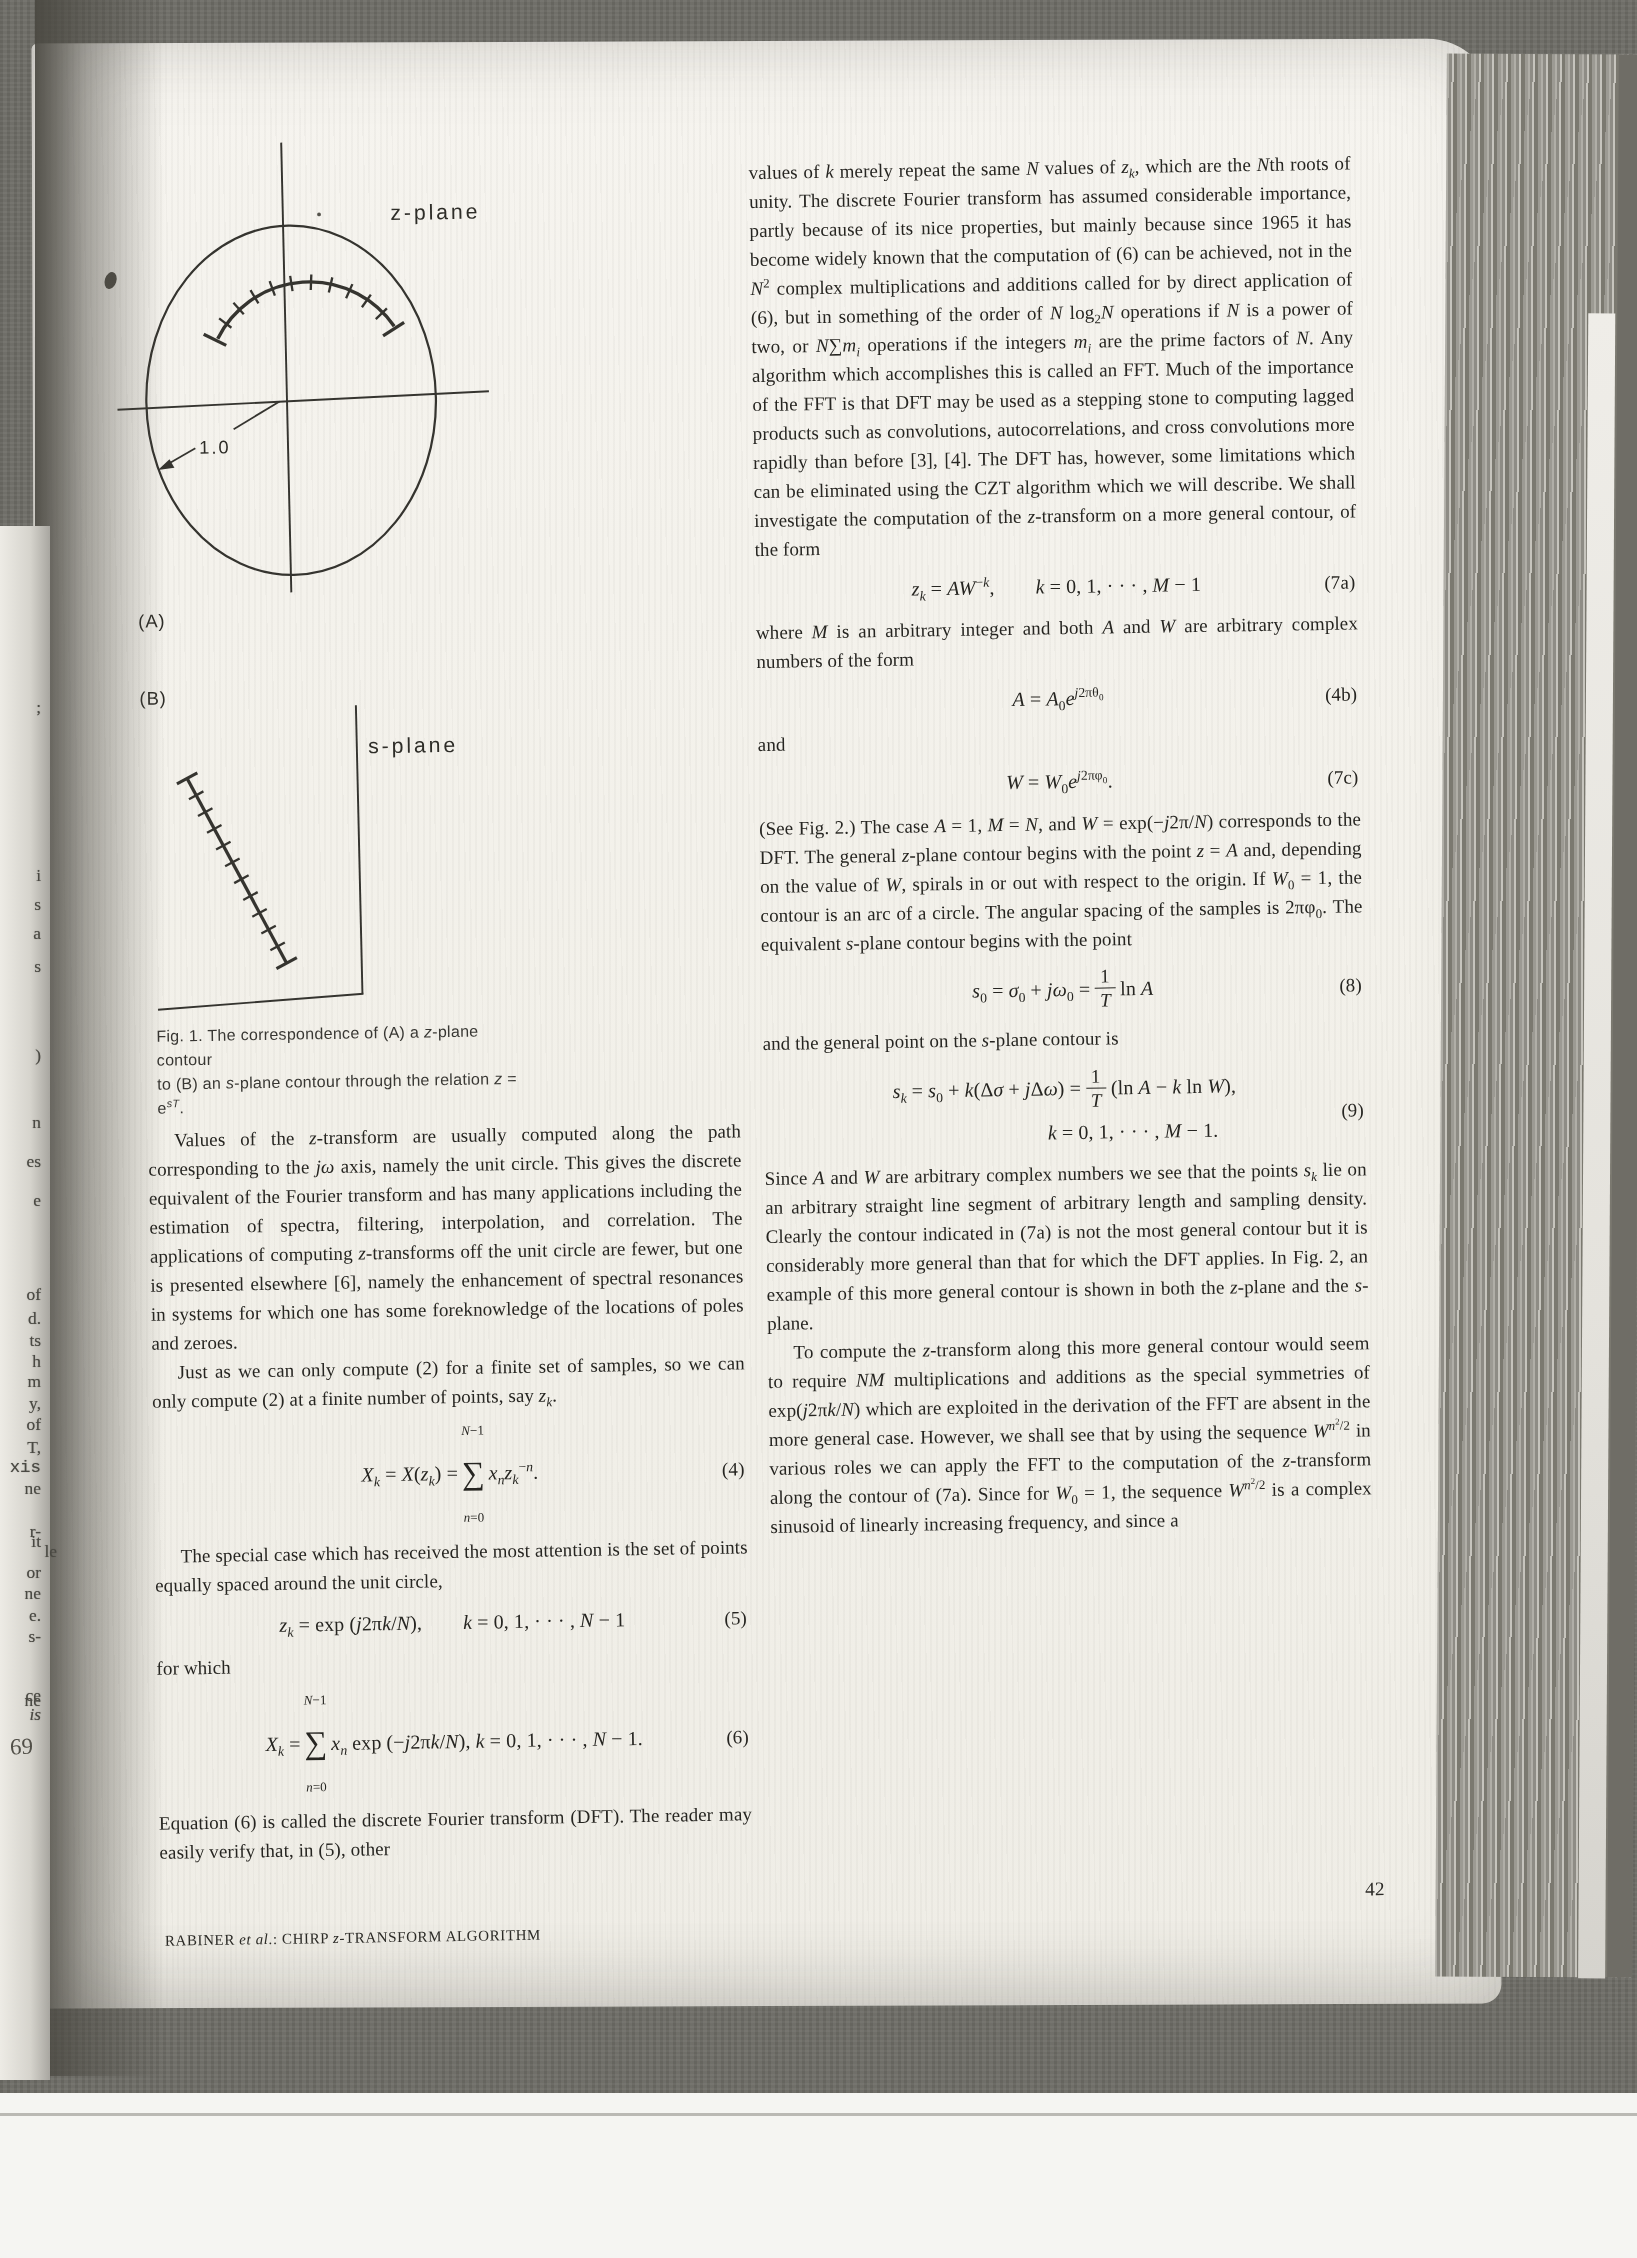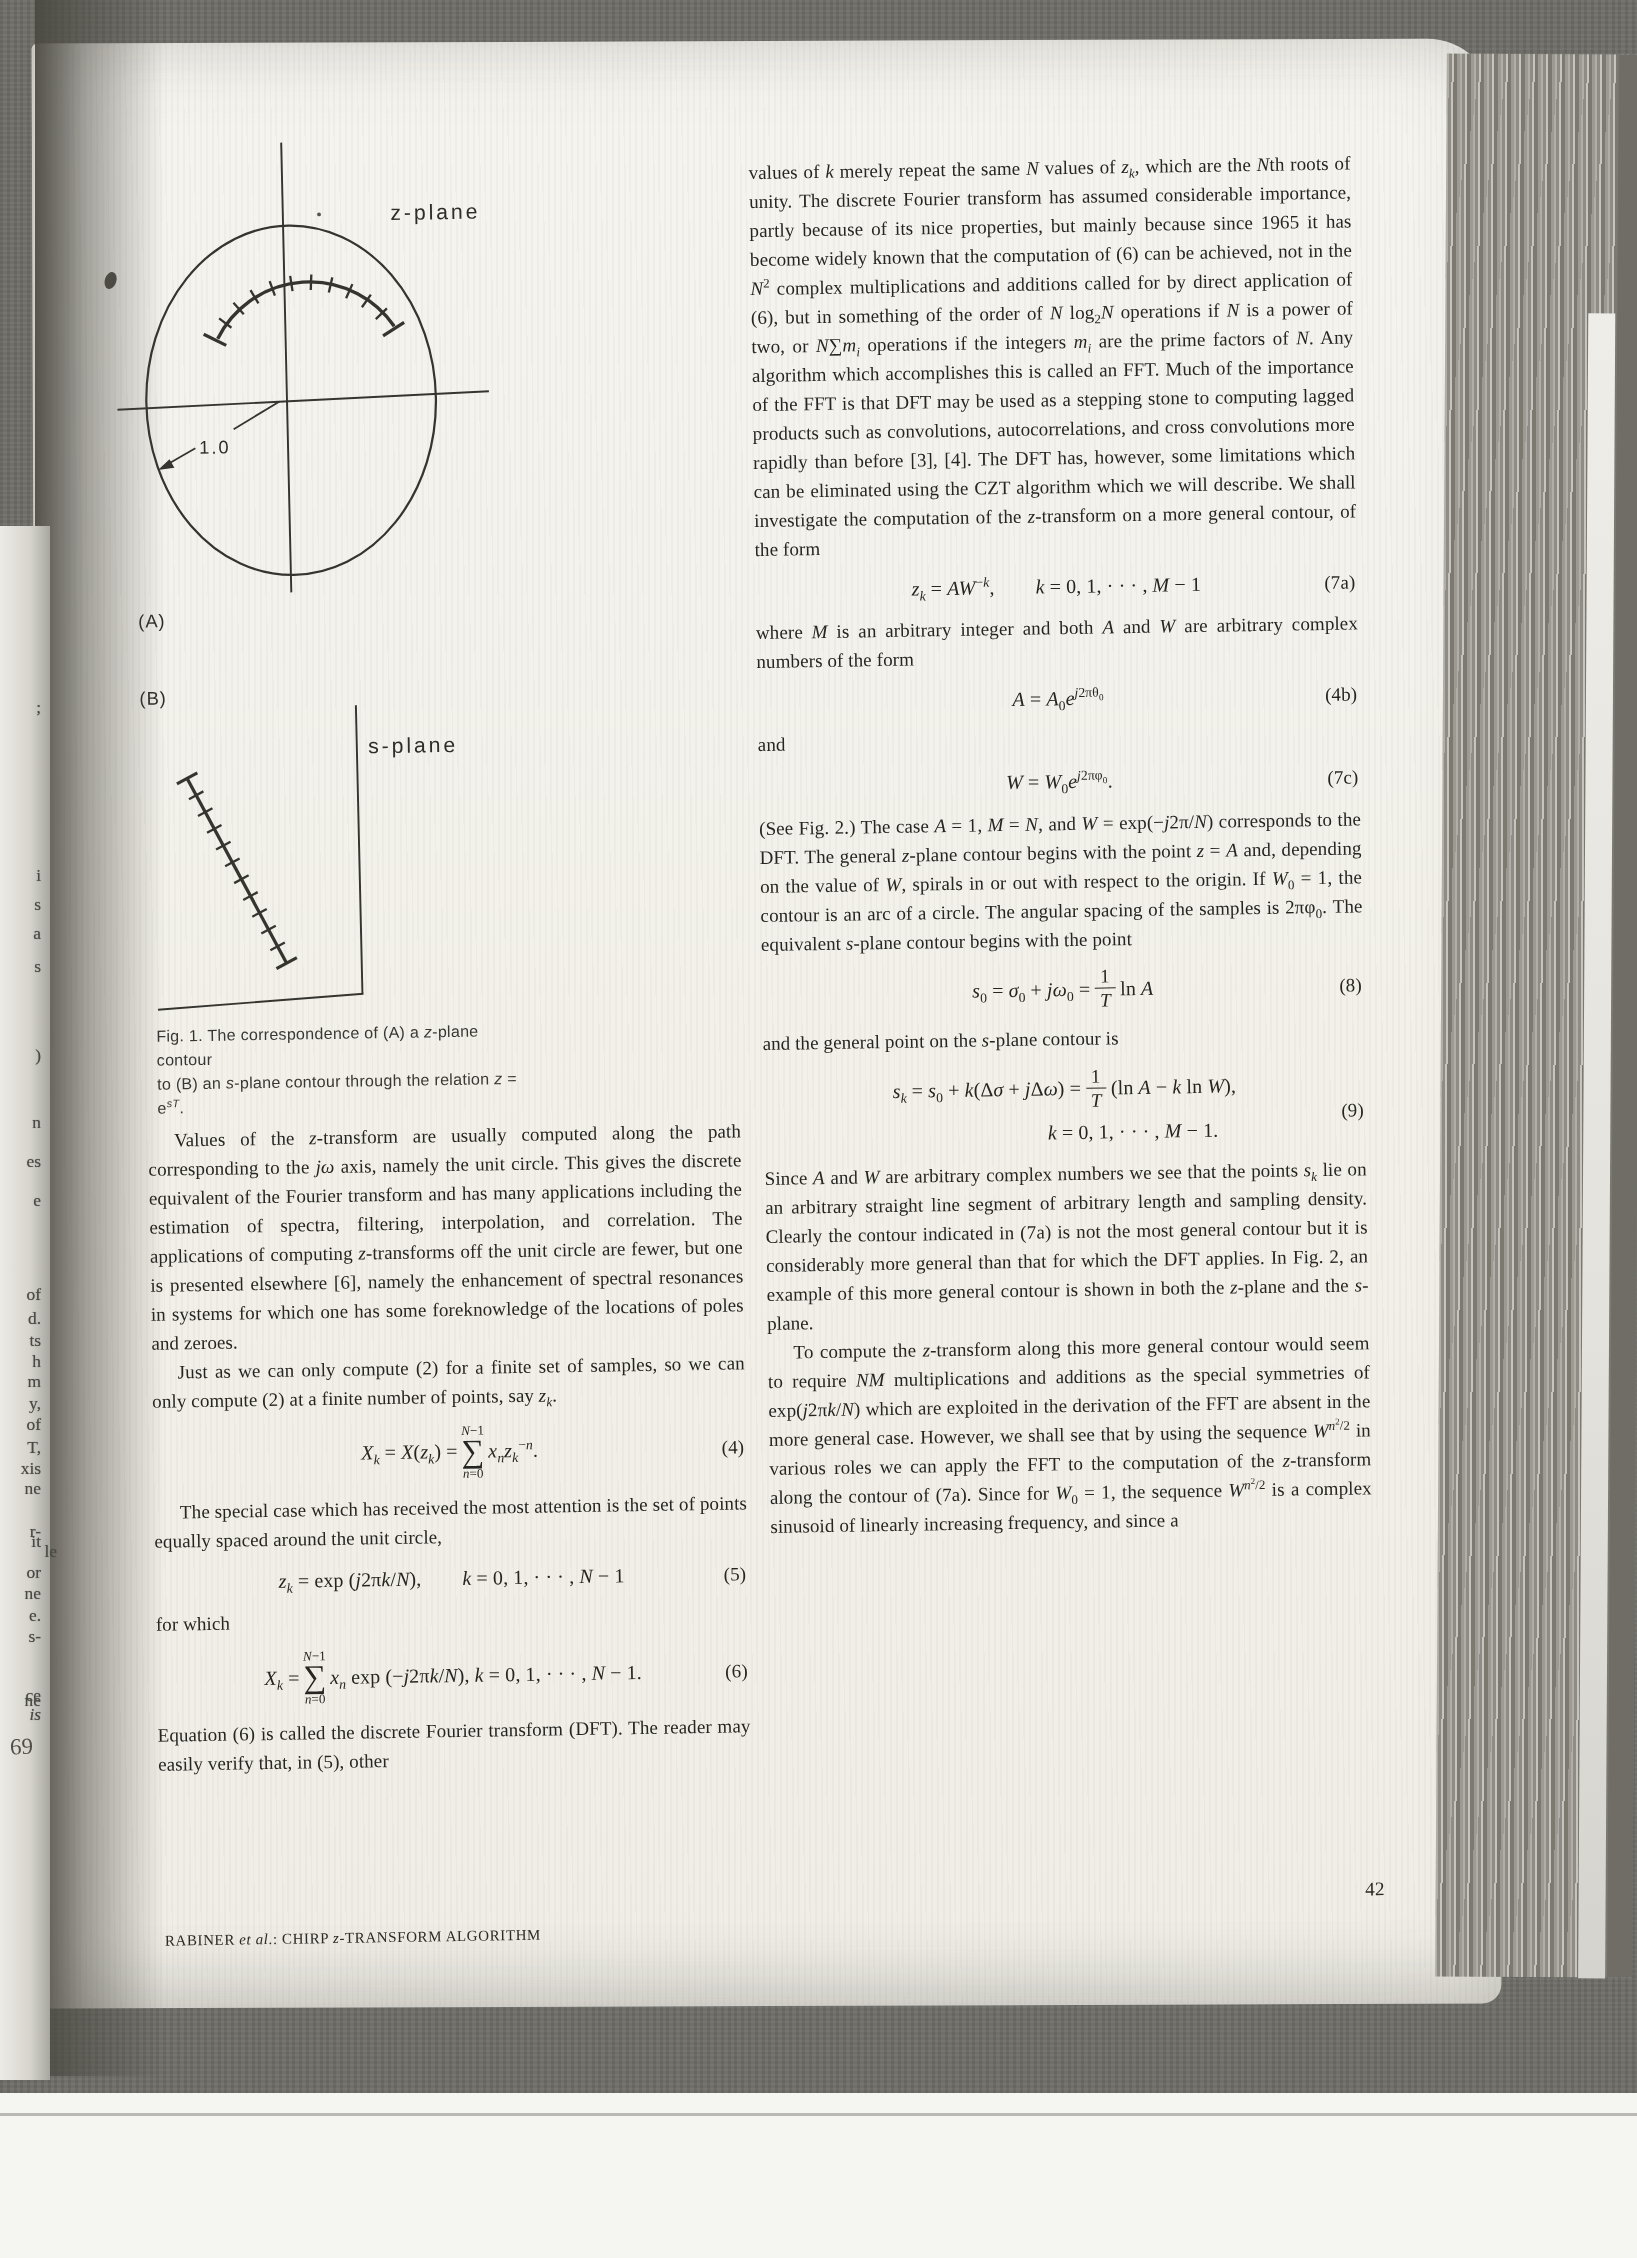--- a/index.html
+++ b/index.html
@@ -39,21 +39,21 @@
   .bodytext p{margin:0;}
   .bodytext p.ind{text-indent:26px;}
   .leftcol{position:absolute;left:110px;top:1074px;width:593px;}
   .rightcol{position:absolute;left:726px;top:116px;width:602px;}
   i{font-style:italic;}
   sub,sup{font-size:68%;line-height:0;}
   
   .eq{position:relative;display:flex;align-items:center;justify-content:center;margin:12.6px 0;font-size:20px;}
   .eq .gap{width:41px;}
   .eq-num{position:absolute;right:1.9px;font-size:19px;}
-  .sum{display:inline-flex;flex-direction:column;align-items:center;line-height:1;margin:0 3.9px;}
+  .sum{display:inline-flex;flex-direction:column;align-items:center;line-height:1;margin:0 3.9px;gap:22px;}
   .sum .lim{font-size:13px;line-height:1.05;}
   .sum .sigma{font-size:32px;line-height:.92;font-style:normal;}
   .frac{display:inline-flex;flex-direction:column;align-items:center;margin:0 4.8px;line-height:1.15;font-size:19px;}
   .frac .den{border-top:1.5px solid #262521;padding:1px 4.8px 0;}
   .frac .num{padding:0 4.8px;}
   .eq2-row2{text-align:center;transform:translateX(68px);margin-top:5.8px;font-size:20px;}
   
   .figsvg{position:absolute;left:62px;top:66px;}
   .figsvg text{font-family:"Liberation Sans",sans-serif;fill:#2e2d28;}
   .caption{position:absolute;left:120px;top:973px;width:378px;
@@ -243,21 +243,21 @@
       <span class="frag" style="top: 1151px; text-align: right;">es</span>
       <span class="frag" style="top: 1190px;">e</span>
       <span class="frag" style="top: 1284px;">of</span>
       <span class="frag" style="top: 1308px;">d.</span>
       <span class="frag" style="top: 1330px;">ts</span>
       <span class="frag" style="top: 1351px;">h</span>
       <span class="frag" style="top: 1371px;">m</span>
       <span class="frag" style="top: 1393px;">y,</span>
       <span class="frag" style="top: 1414px;">of</span>
       <span class="frag" style="top: 1437px;">T,</span>
-      <span class="frag" style="top: 1458px;">xis</span>
+      <span class="frag" style="top: 1458px; font-family: Liberation Mono, monospace;">xis</span>
       <span class="frag" style="top: 1478px;">ne</span>
       <span class="frag" style="top: 1499px; margin-top: 32px;">it</span>
       <span class="frag" style="top: 1521px;">r-</span>
       <span class="frag" style="top: 1541px; padding-left: 16px;">le</span>
       <span class="frag" style="top: 1562px;">or</span>
       <span class="frag" style="top: 1583px;">ne</span>
       <span class="frag" style="top: 1605px;">e.</span>
       <span class="frag" style="top: 1626px;">s-</span>
       <span class="frag" style="top: 1685px;">ce</span>
       <span class="frag" style="top: 1704px; font-style: italic;">is</span>

